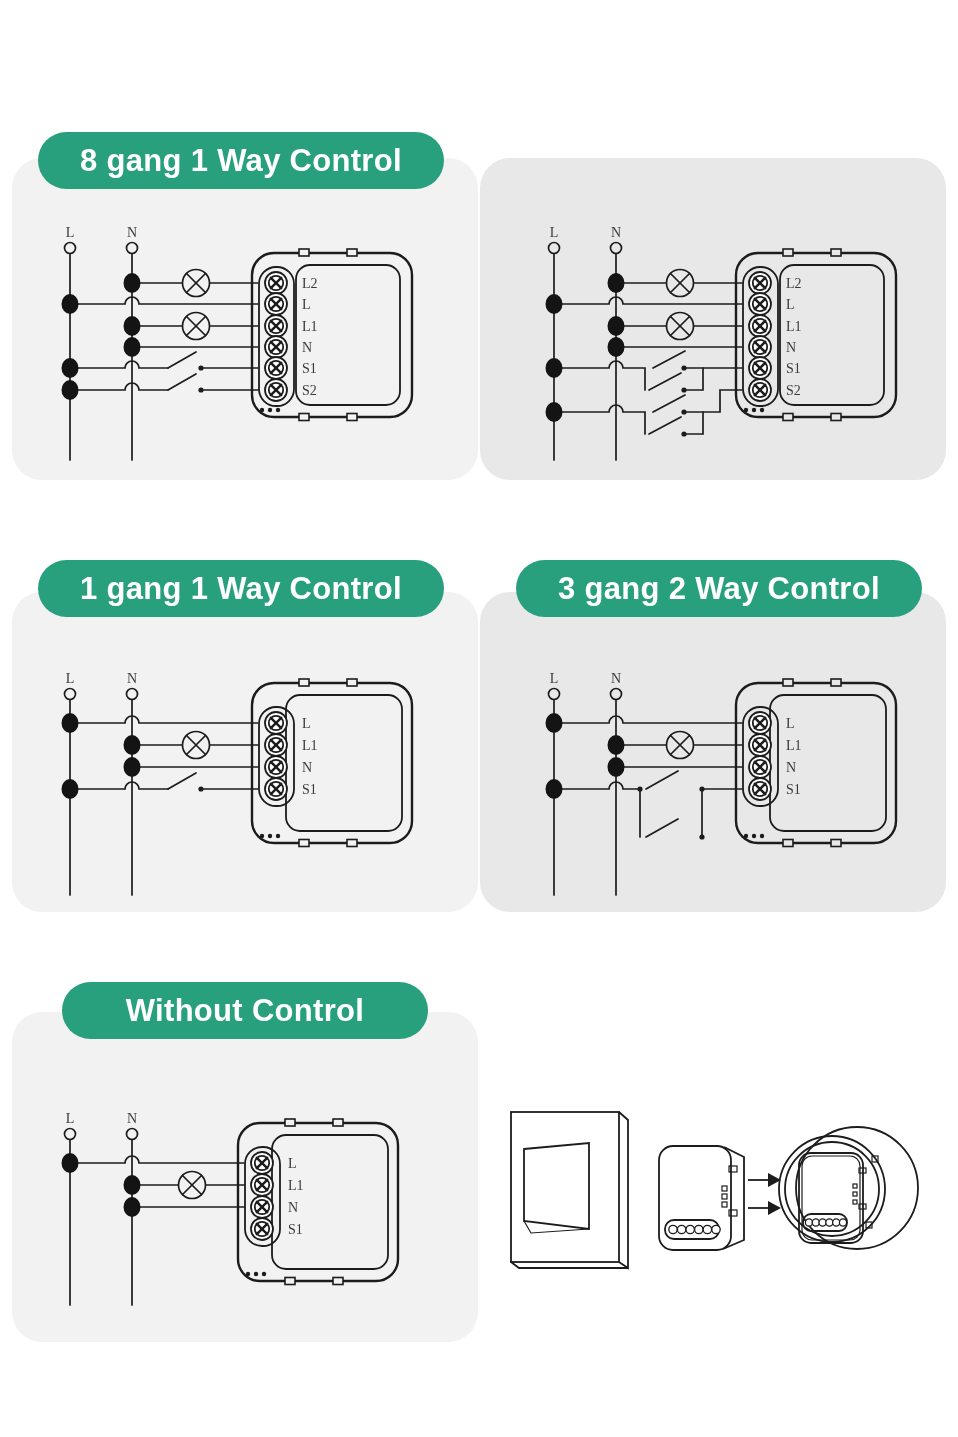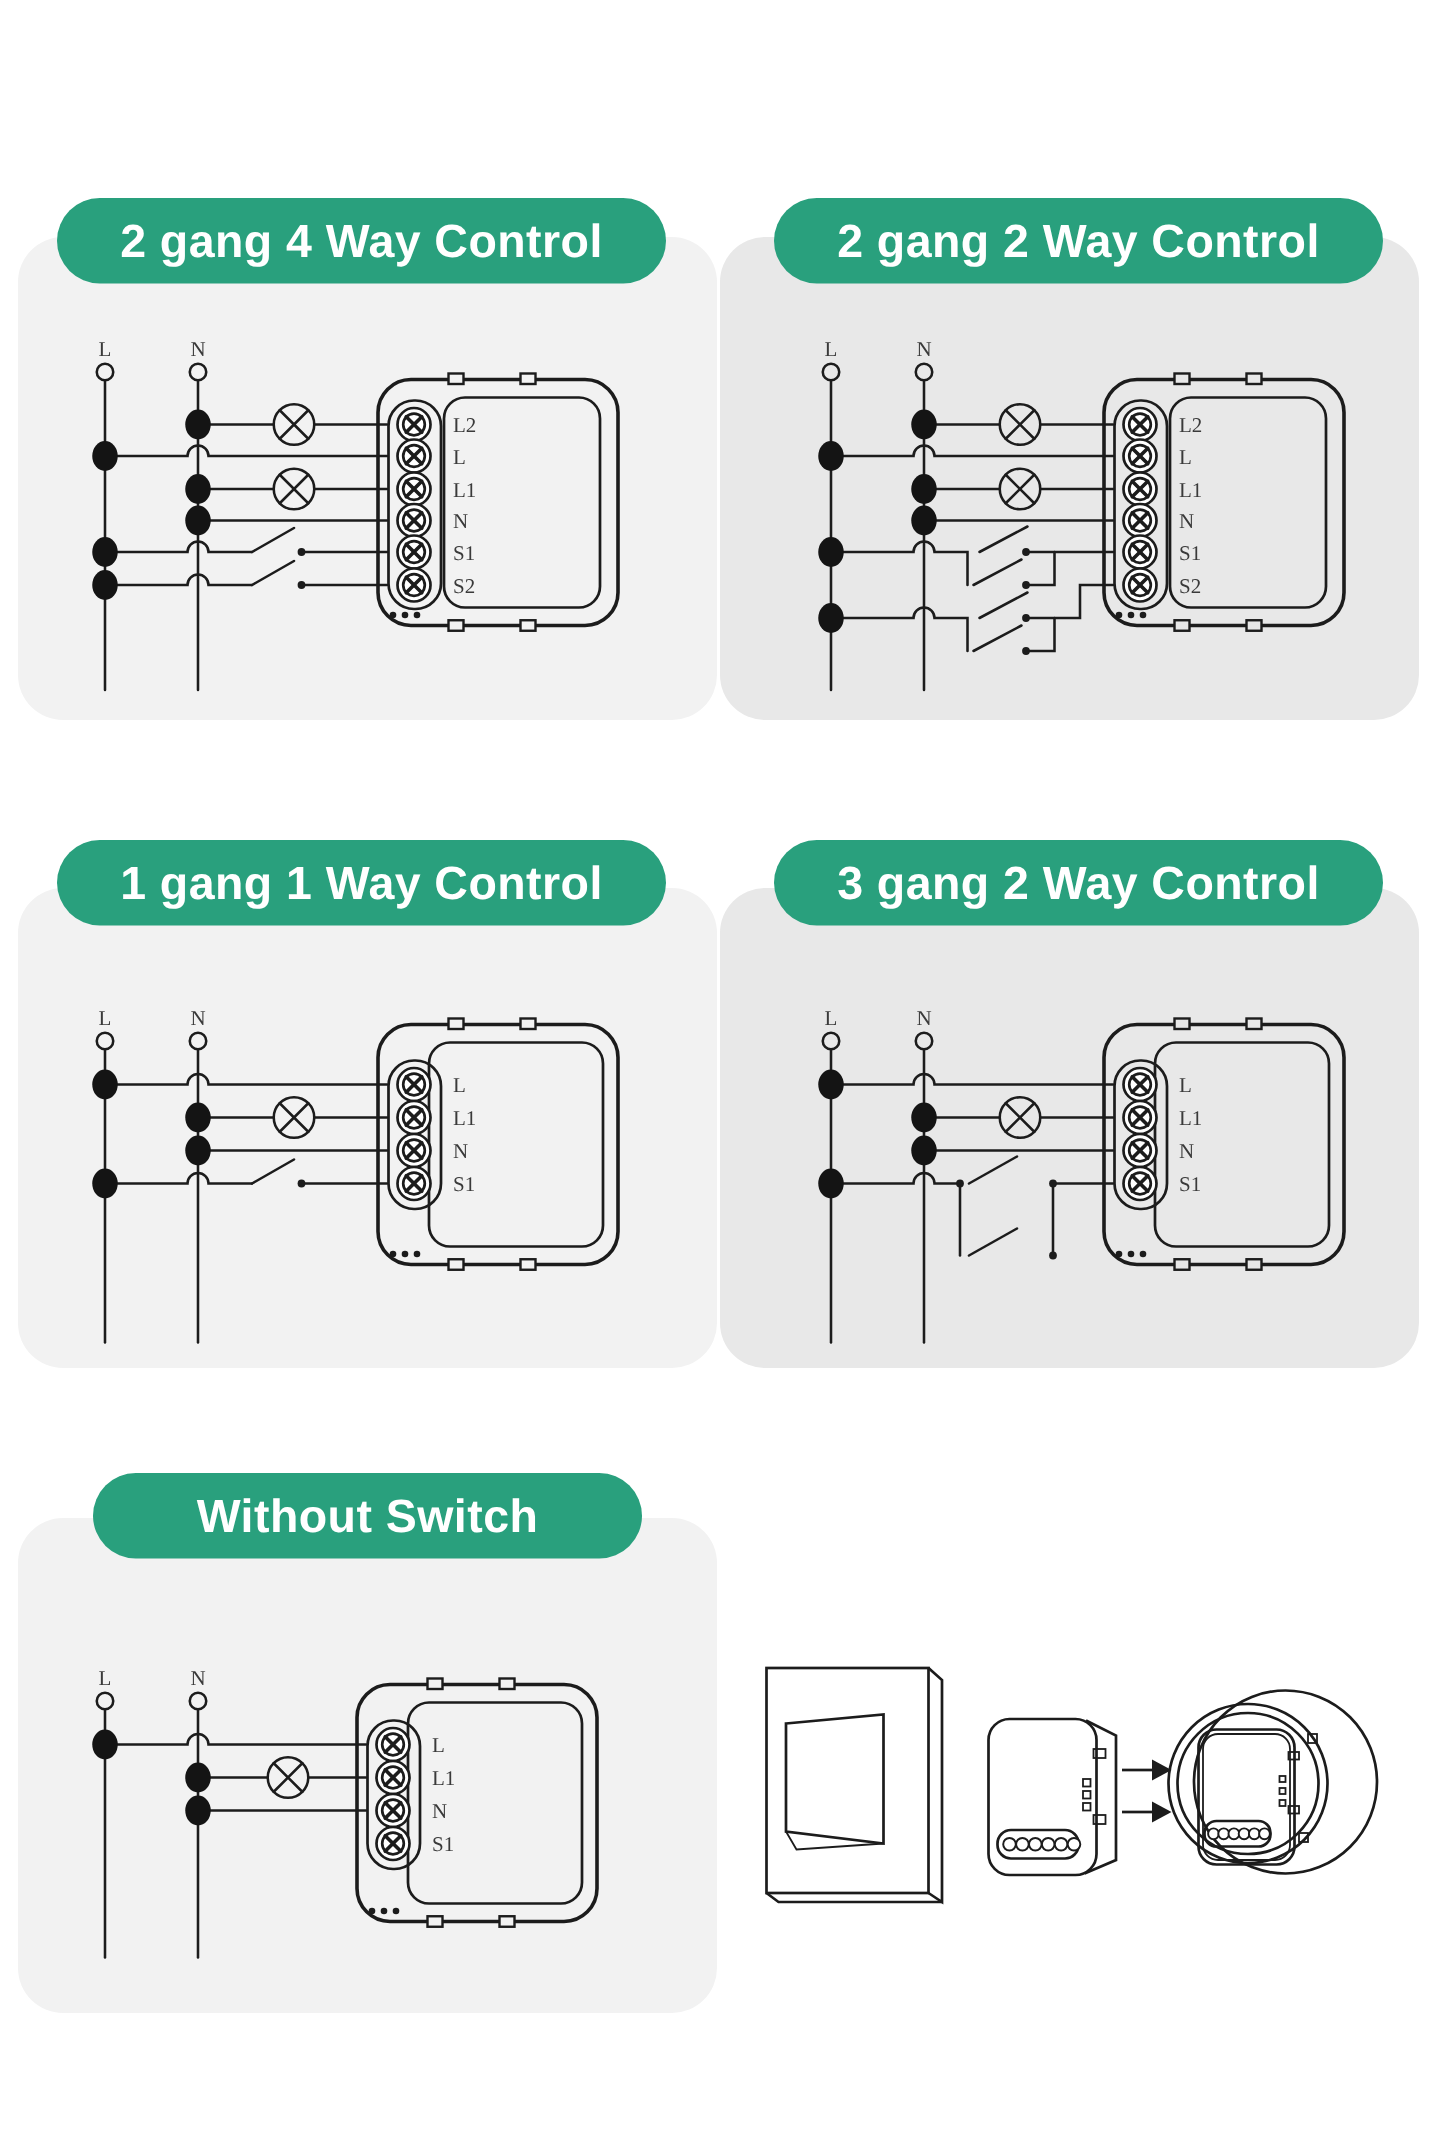--- a/index.html
+++ b/index.html
@@ -396,28 +396,25 @@
         <rect x="853" y="1184" width="4" height="4" class="thin"></rect>
         <rect x="853" y="1192" width="4" height="4" class="thin"></rect>
         <rect x="853" y="1200" width="4" height="4" class="thin"></rect>
         <rect x="872" y="1156" width="6" height="6" class="thin"></rect>
         <rect x="866" y="1222" width="6" height="6" class="thin"></rect>
       </g>
     </g>
   </svg>
 
   <div class="pill" id="pill-2g1w">
-    <span>2 gang 4 Way Control</span>
-  </div>
-  <div class="pill" id="pill-2g2w">
-    <span>2 gang 2 Way Control</span>
+    <span>8 gang 1 Way Control</span>
   </div>
   <div class="pill" id="pill-1g1w">
     <span>1 gang 1 Way Control</span>
   </div>
   <div class="pill" id="pill-1g2w">
     <span>3 gang 2 Way Control</span>
   </div>
   <div class="pill" id="pill-wos">
-    <span>Without Switch</span>
+    <span>Without Control</span>
   </div>
 
 </div>
 
 </body></html>

